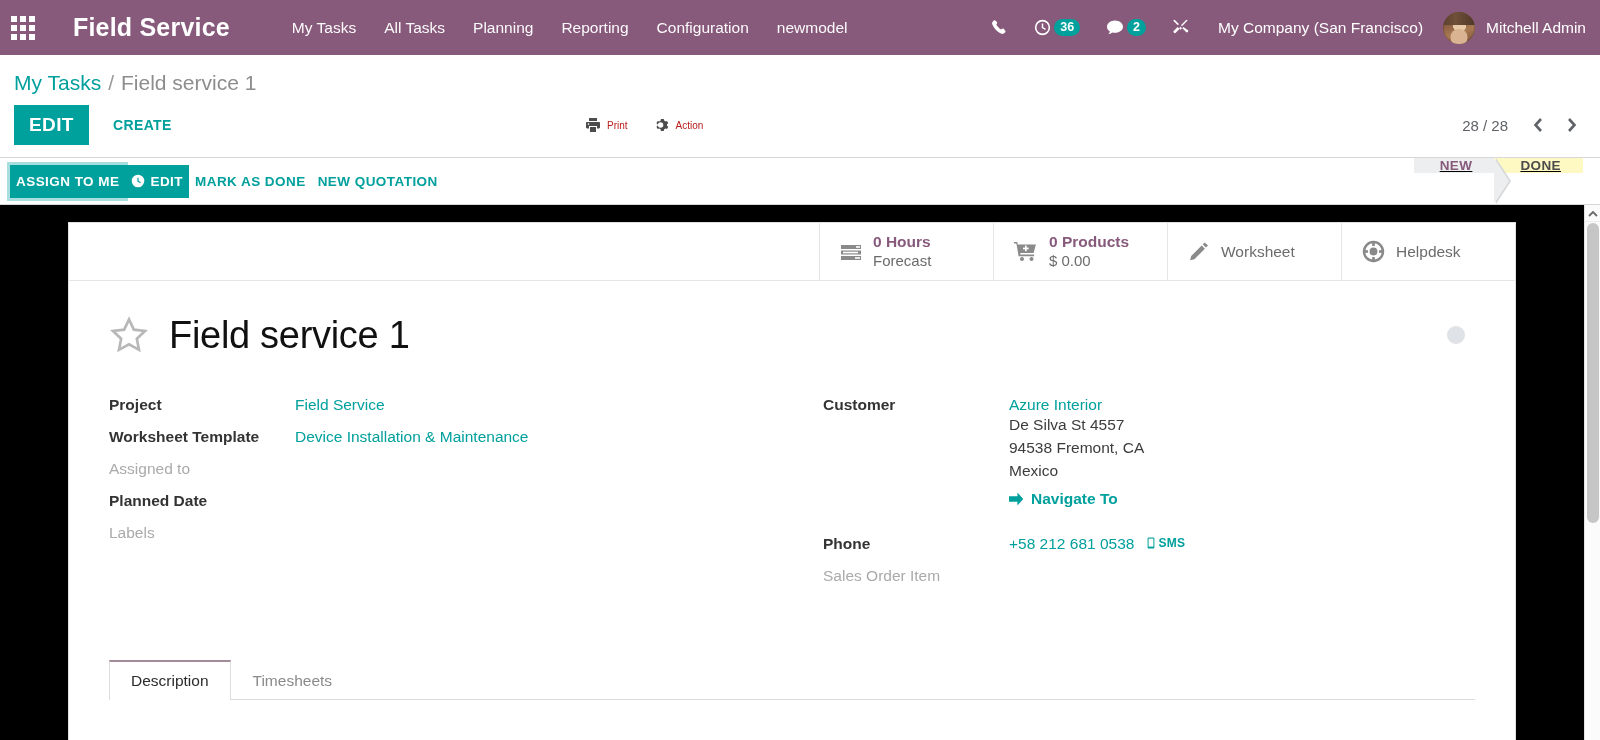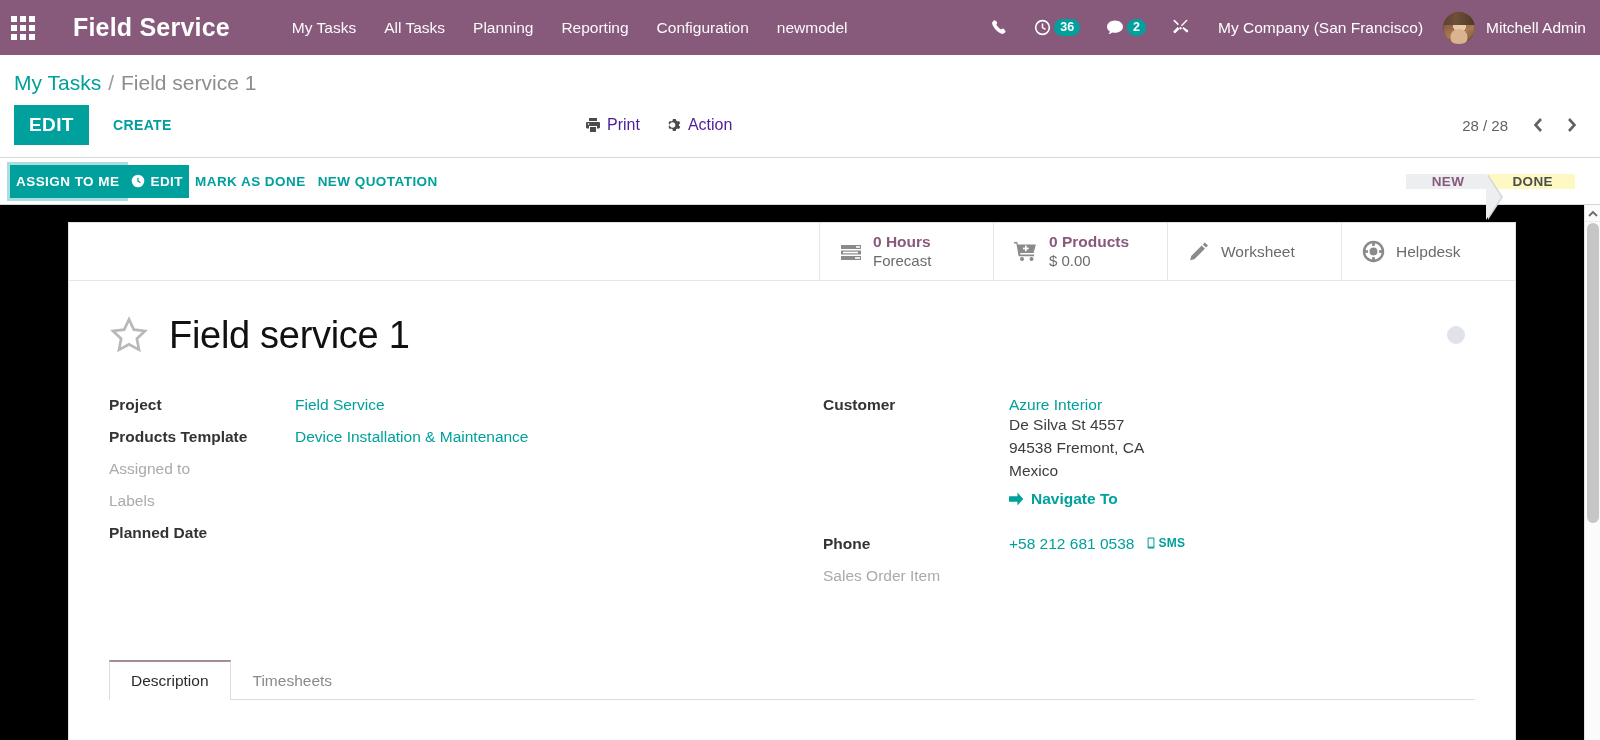--- a/index.html
+++ b/index.html
@@ -176,22 +176,22 @@
     position: absolute;
     left: 585px;
     display: flex;
     align-items: center;
     gap: 26px;
   }
   .cp-dd {
     display: flex;
     align-items: center;
     gap: 6px;
-    font-size: 16px;
-    color: #4c1d95;
+    font-size: 10px;
+    color: #b91c1c;
     cursor: pointer;
   }
   .cp-dd svg { fill: #4c4c4c; display: block; }
   .pager {
     margin-left: auto;
     display: flex;
     align-items: center;
     gap: 4px;
     color: #5f6368;
     font-size: 15px;
@@ -237,23 +237,24 @@
     color: #fff;
   }
   .sb-btn.focused {
     box-shadow: 0 0 0 3px rgba(0,160,157,.34);
   }
   .sb-btn svg { fill: #fff; display: block; }
 
   .stages {
     margin-left: auto;
     display: flex;
-    align-items: center;
+    align-items: flex-start;
     height: 47px;
-    padding-right: 25px;
+    padding-right: 17px;
+    text-decoration: underline;
   }
   .stage {
     display: flex;
     align-items: center;
     justify-content: center;
     font-size: 13.5px;
     font-weight: bold;
     letter-spacing: .4px;
     padding: 0 22px 0 26px;
     color: #4c4c4c;
@@ -688,33 +689,33 @@
         </div>
 
         <div class="fields">
 
           <div class="fcol">
             <div class="frow">
               <div class="flabel">Project</div>
               <div class="fvalue"><span class="link">Field Service</span></div>
             </div>
             <div class="frow">
-              <div class="flabel">Products Template</div>
+              <div class="flabel">Worksheet Template</div>
               <div class="fvalue"><span class="link">Device Installation &amp; Maintenance</span></div>
             </div>
             <div class="frow">
               <div class="flabel empty">Assigned to</div>
               <div class="fvalue"></div>
             </div>
             <div class="frow">
-              <div class="flabel empty">Labels</div>
+              <div class="flabel">Planned Date</div>
               <div class="fvalue"></div>
             </div>
             <div class="frow">
-              <div class="flabel">Planned Date</div>
+              <div class="flabel empty">Labels</div>
               <div class="fvalue"></div>
             </div>
           </div>
 
           <div class="fcol right">
             <div class="frow">
               <div class="flabel">Customer</div>
               <div class="fvalue">
                 <div><span class="link">Azure Interior</span></div>
                 <div class="addr-line">De Silva St 4557</div>

